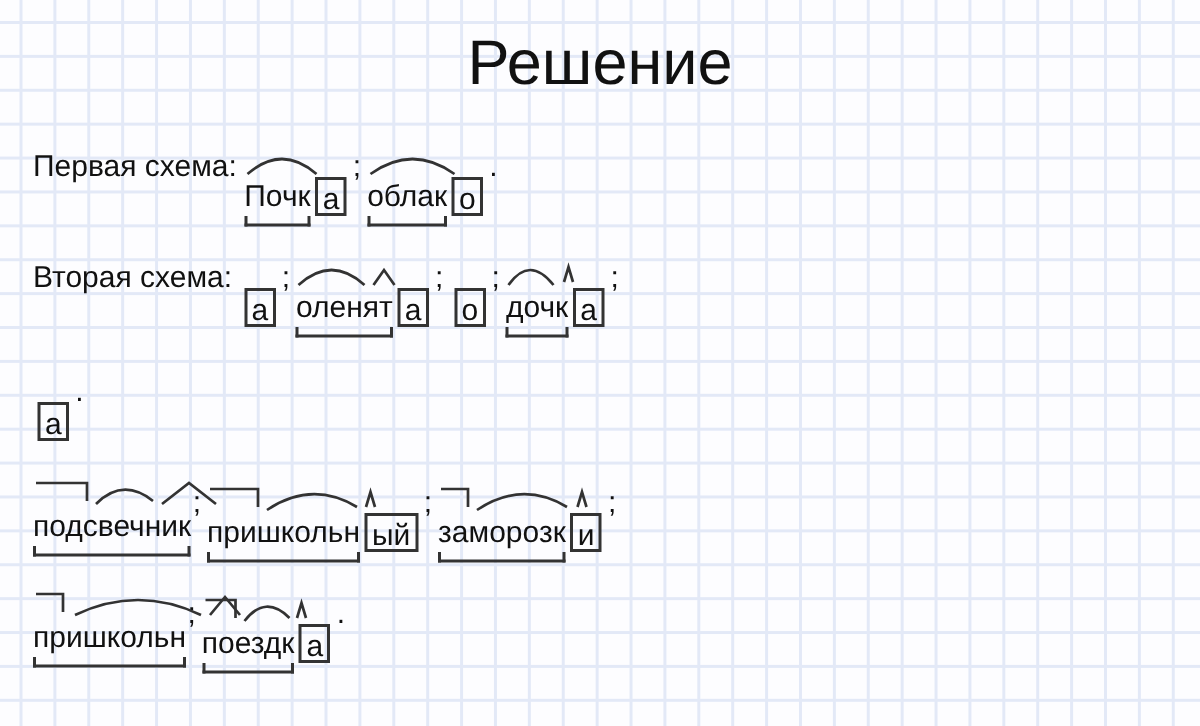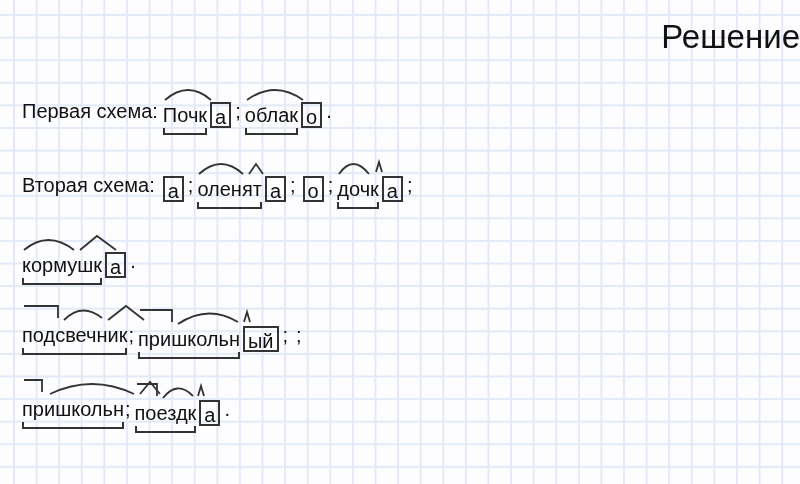--- a/index.html
+++ b/index.html
@@ -9,29 +9,29 @@
     background-image:
       linear-gradient(to right, #e3e9f7 2px, transparent 2px),
       linear-gradient(to bottom, #e3e9f7 2px, transparent 2px);
     background-size: 22.6px 22.6px;
     background-position: 13px 14px;
     font-family: "Liberation Sans", sans-serif;
     color: #111;
   }
   .title {
     position: absolute; top: 18px; left: 0; width: 800px;
-    text-align: right; font-size: 33px; color: #111;
+    text-align: center; font-size: 42px; color: #111;
   }
   .line {
     position: absolute; left: 22px; font-size: 20px; white-space: nowrap;
     display: flex; align-items: flex-start; height: 34px;
   }
   .lbl { margin-right: 5px; }
   .word {
-    position: relative; display: inline-flex; align-items: baseline;
+    position: relative; display: inline-flex; align-items: baseline; margin-top: 16px;
   }
   .base {
     position: relative; display: inline-block;
   }
   .base::after {
     content: ""; position: absolute; left: 0; right: 0; bottom: -8px;
     height: 5px; border: 2px solid #333; border-top: none;
   }
   .ending {
     display: inline-block; border: 2px solid #333; padding: 0 3px;
@@ -100,27 +100,20 @@
           </svg></span>
       <span>дочк</span>
     </span>
     <span class="ending">а</span>
   </span>
   <span class="sep">;</span>
 </div>
 
 <div class="line" style="top:250px;">
   <span class="word">
-    <span class="base">
-      <span class="marks"><svg width="100" height="18">
-            <path d="M2 16 Q26 -4 52 16" fill="none" stroke="#333" stroke-width="1.8"></path>
-            <path d="M58 16 L75 2 L94 16" fill="none" stroke="#333" stroke-width="1.8"></path>
-          </svg></span>
-      <span>кормушк</span>
-    </span>
     <span class="ending">а</span>
   </span>
   <span class="sep">.</span>
 </div>
 
 <div class="line" style="top:324px;">
   <span class="word">
     <span class="base">
       <span class="marks"><svg width="130" height="18">
             <path d="M2 2 L36 2 L36 14" fill="none" stroke="#333" stroke-width="1.8"></path>
@@ -136,20 +129,31 @@
       <span class="marks"><svg width="125" height="18">
             <path d="M2 2 L34 2 L34 14" fill="none" stroke="#333" stroke-width="1.8"></path>
             <path d="M40 16 Q70 -4 100 14" fill="none" stroke="#333" stroke-width="1.8"></path>
             <path d="M106 14 L109 4 L112 14" fill="none" stroke="#333" stroke-width="1.8"></path>
           </svg></span>
       <span>пришкольн</span>
     </span>
     <span class="ending">ый</span>
   </span>
   <span class="sep">;</span>
+  <span class="word">
+    <span class="base">
+      <span class="marks"><svg width="110" height="18">
+            <path d="M2 2 L20 2 L20 14" fill="none" stroke="#333" stroke-width="1.8"></path>
+            <path d="M26 16 Q56 -4 86 14" fill="none" stroke="#333" stroke-width="1.8"></path>
+            <path d="M93 14 L96 4 L99 14" fill="none" stroke="#333" stroke-width="1.8"></path>
+          </svg></span>
+      <span>заморозк</span>
+    </span>
+    <span class="ending">и</span>
+  </span>
   <span class="sep">;</span>
 </div>
 
 <div class="line" style="top:398px;">
   <span class="word">
     <span class="base">
       <span class="marks"><svg width="140" height="18">
             <path d="M2 2 L20 2 L20 14" fill="none" stroke="#333" stroke-width="1.8"></path>
             <path d="M28 16 Q70 -4 112 16" fill="none" stroke="#333" stroke-width="1.8"></path>
             <path d="M118 16 L128 4 L138 16" fill="none" stroke="#333" stroke-width="1.8"></path>

